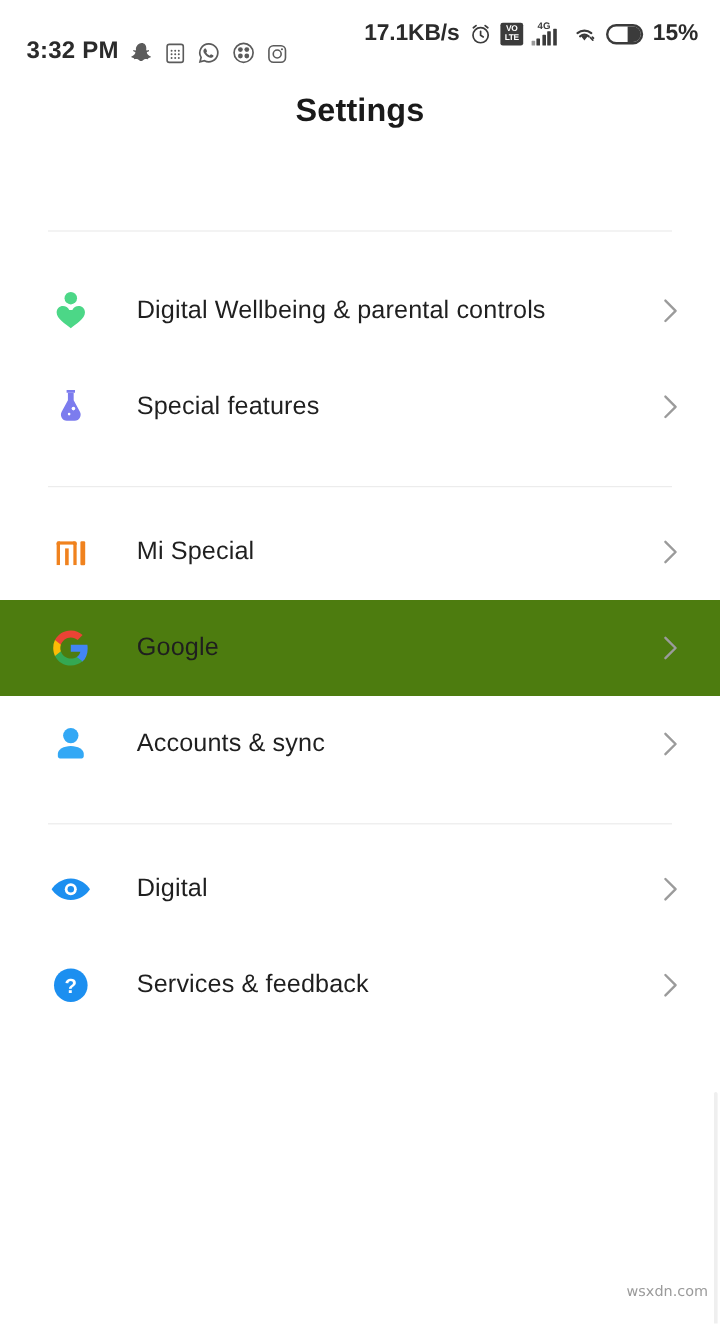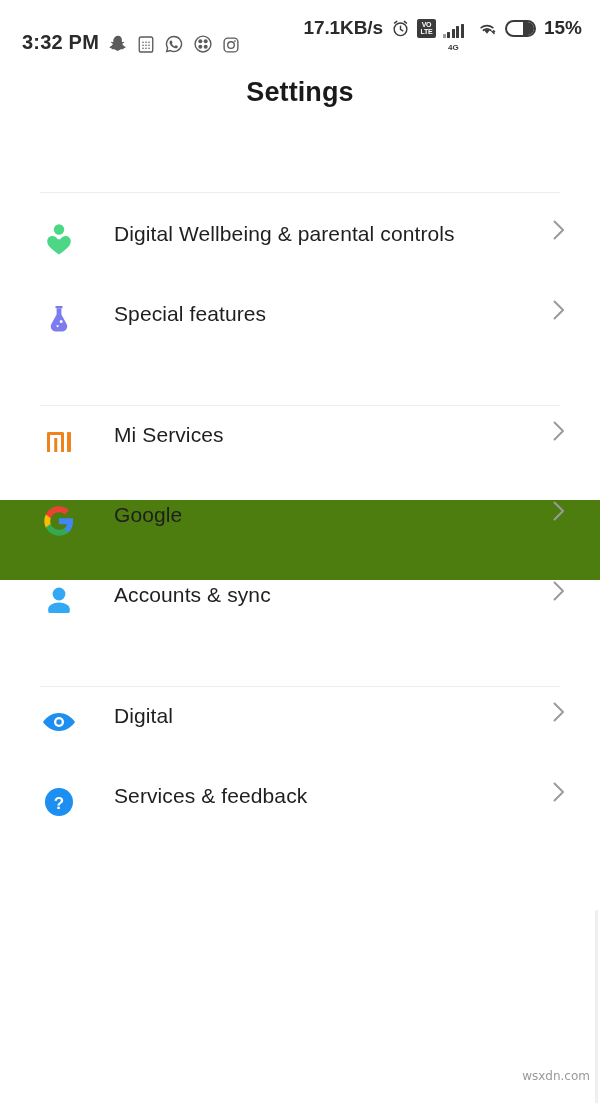--- a/index.html
+++ b/index.html
@@ -27,21 +27,21 @@
 
   .volte{
     width:19px;height:19px;background:#3b3b3b;border-radius:2px;
     display:flex;flex-direction:column;align-items:center;justify-content:center;
     color:#fff;line-height:1;
   }
   .volte b{ font-size:7px; font-weight:700; letter-spacing:-.3px;}
   .volte i{ font-size:7px; font-weight:700; font-style:normal; letter-spacing:-.3px;}
 
   .sig{ position:relative; width:26px; height:20px; }
-  .sig .g4{ position:absolute; top:-1px; left:5px; font-size:8px; font-weight:700; color:#3b3b3b;margin-top:26px; }
+  .sig .g4{ position:absolute; top:-1px; left:5px; font-size:8px; font-weight:700; color:#3b3b3b; }
   .bars{ position:absolute; bottom:0; left:0; display:flex; align-items:flex-end; gap:1.5px; height:14px;}
   .bars span{ width:3px; background:#3b3b3b; border-radius:.5px; }
   .bars span:nth-child(1){height:4px; background:#9a9a9a;}
   .bars span:nth-child(2){height:6px;}
   .bars span:nth-child(3){height:9px;}
   .bars span:nth-child(4){height:12px;}
   .bars span:nth-child(5){height:14px;}
 
   .batt{
     width:31px;height:17px;border:2px solid #3b3b3b;border-radius:9px;
@@ -58,21 +58,21 @@
     font-size:27px; font-weight:700; color:#1a1a1a; letter-spacing:.1px;
   }
 
   
   .scroll{ position:relative; width:100%; }
   .divider{ height:1px; background:#ececec; margin:0 40px; }
   .gap-top{ height:64px; }
 
   .group{ }
   .row{
-    display:flex; align-items:flex-start;
+    display:flex; align-items:center;
     min-height:80px; padding:0 30px 0 40px;
     cursor:pointer;
   }
   .row.pressed{ background:#4d7c0f; }
   .row .ic{
     width:38px; height:42px; flex:0 0 38px;
     display:flex; align-items:center; justify-content:center;
     margin-right:36px;
   }
   .row .lbl{
@@ -256,21 +256,21 @@
   <div class="group">
     <div class="sep-space-sm"></div>
 
     <div class="row">
       <span class="ic">
         <span class="mi">
           <span class="m"></span>
             <span class="i"></span>
         </span>
       </span>
-      <span class="lbl">Mi Services</span>
+      <span class="lbl">Mi Special</span>
       <span class="chev">
         <svg width="14" height="22" viewBox="0 0 14 22">
             <path d="M2.5 2.5L11 11l-8.5 8.5" fill="none" stroke="#9b9b9b" stroke-width="2" stroke-linecap="round" stroke-linejoin="round"></path>
           </svg>
       </span>
     </div>
 
     <div class="row pressed">
       <span class="ic">
         <svg width="32" height="32" viewBox="0 0 48 48">

